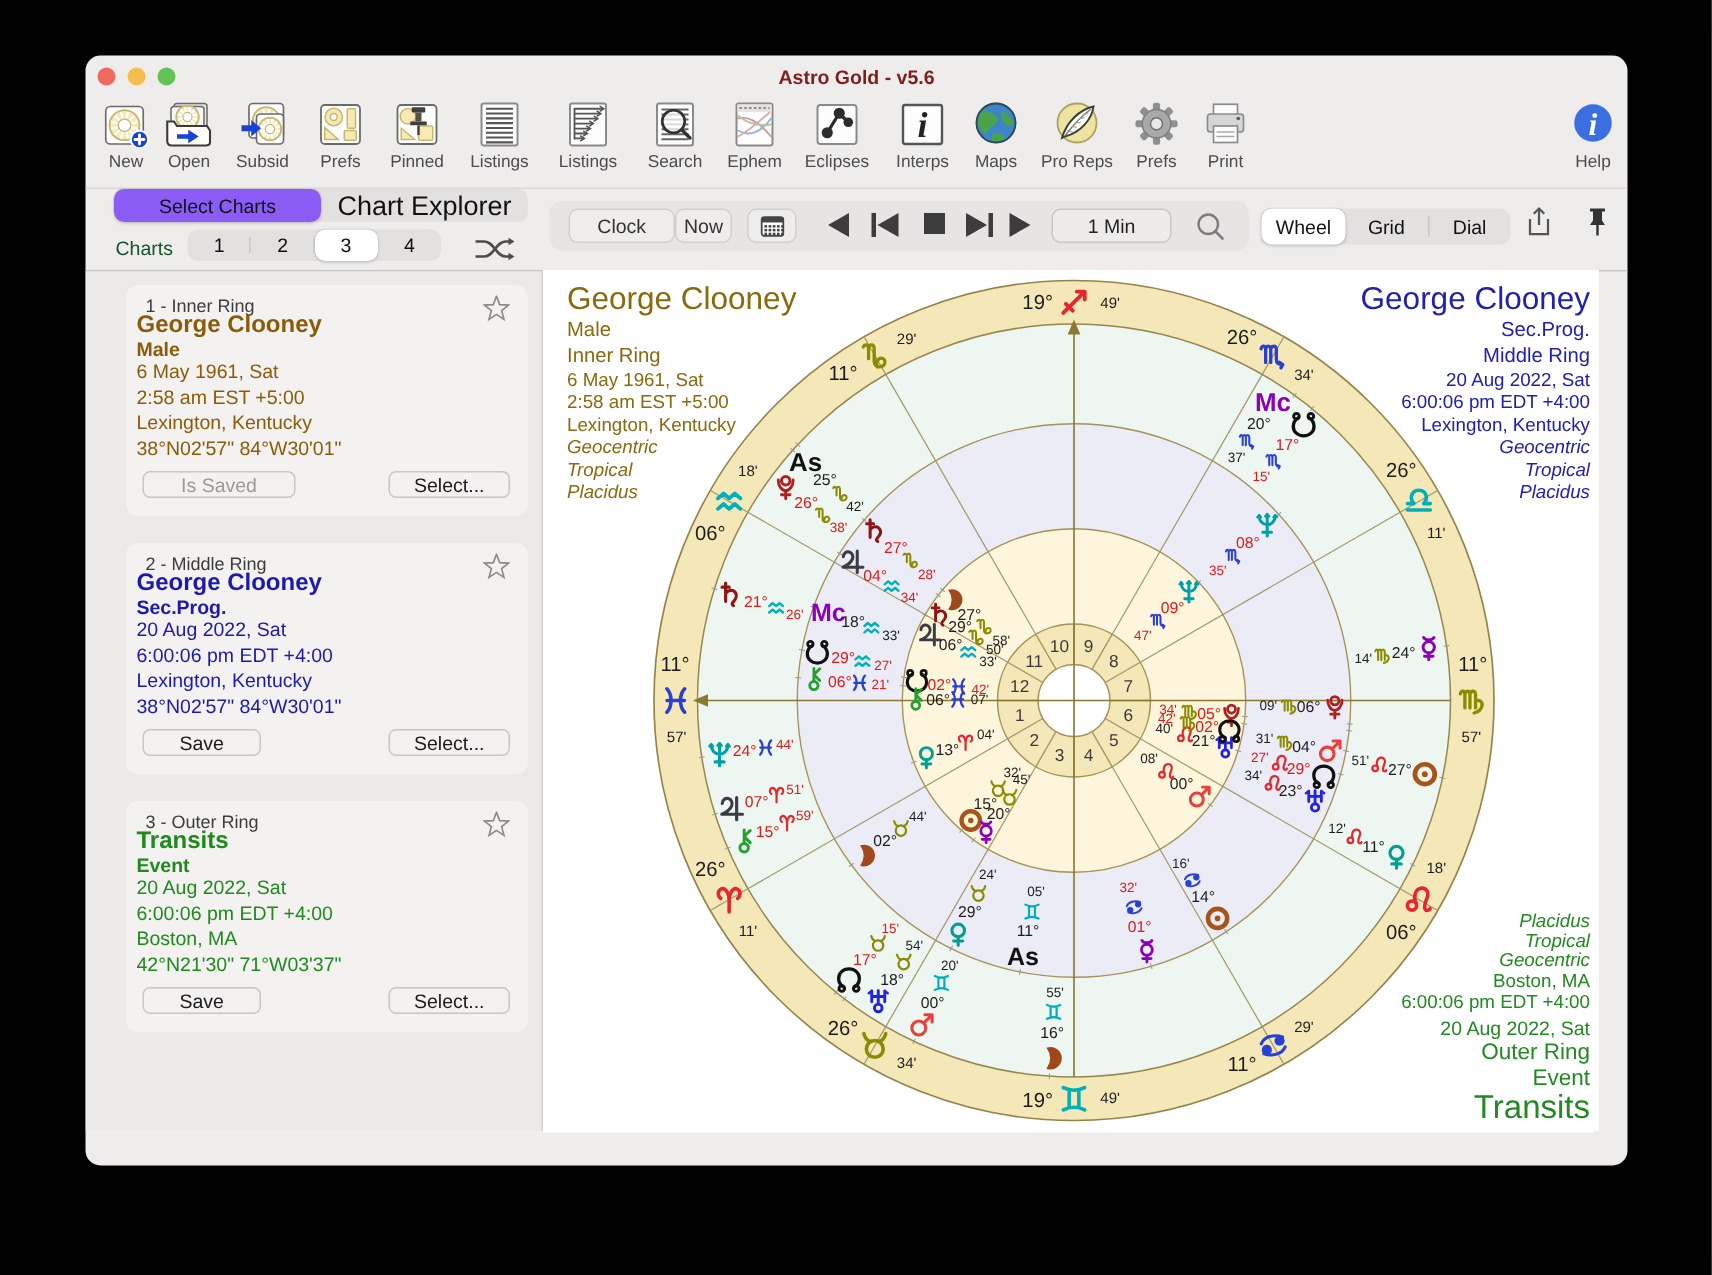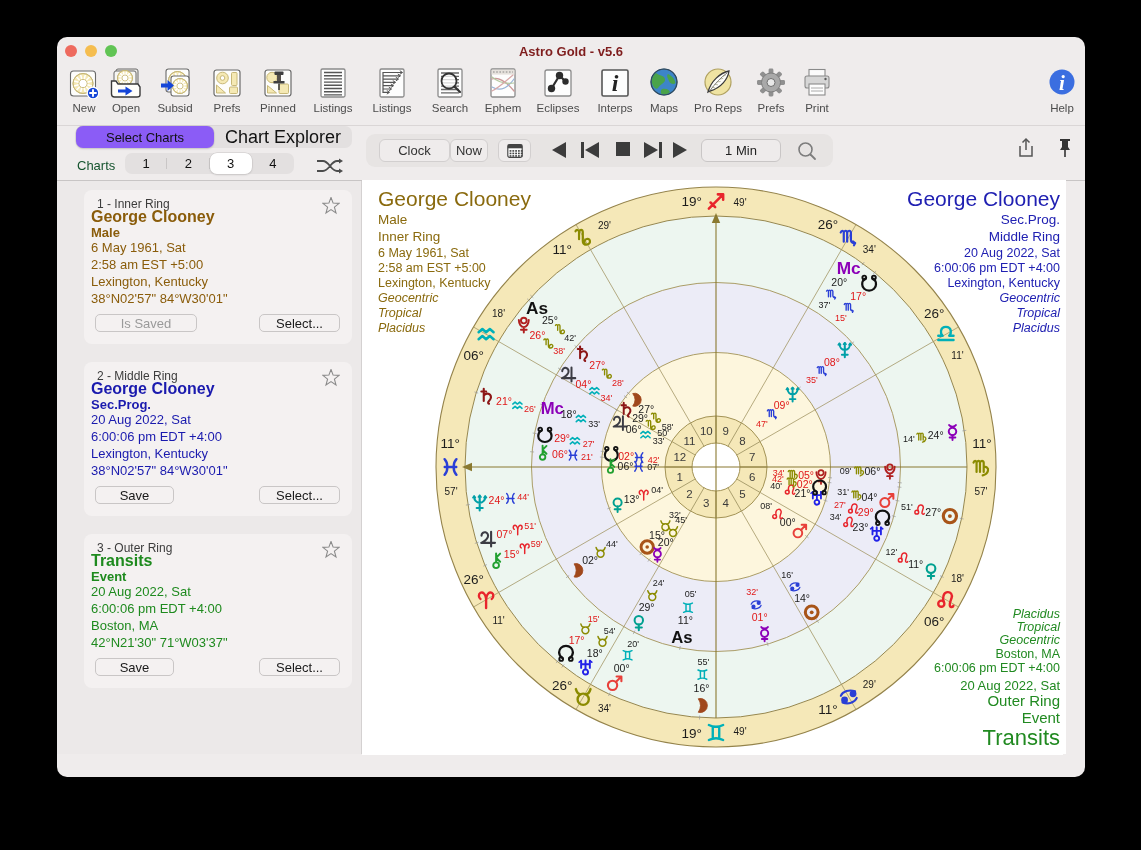--- a/index.html
+++ b/index.html
@@ -395,20 +395,26 @@
         <path d="M4,2 L18,10 L4,18 Z" fill="#3c3c3c"></path>
       </svg></div>
 <div class="cico" style="left:611px;"><svg width="24" height="20" viewBox="0 0 24 20">
         <path d="M5,2 L19,10 L5,18 Z" fill="#3c3c3c"></path>
       </svg></div>
 <div class="cfield">1 Min</div>
 <div class="cico" style="left:739px;"><svg width="22" height="22" viewBox="0 0 22 22">
         <circle cx="9.5" cy="9.5" r="6.5" fill="none" stroke="#7d7d7d" stroke-width="1.6"></circle>
         <line x1="14.5" y1="14.5" x2="19" y2="19" stroke="#7d7d7d" stroke-width="1.8" stroke-linecap="round"></line>
       </svg></div>
+<div class="wseg">
+      <div class="wsel">Wheel</div>
+      <div class="wopt">Grid</div>
+      <div class="wdiv"></div>
+      <div class="wopt">Dial</div>
+    </div>
 <div class="cico" style="left:959px;top:100px;"><svg width="20" height="22" viewBox="0 0 20 22">
         <path d="M4,9 L4,19 L16,19 L16,9" fill="none" stroke="#555" stroke-width="1.5"></path>
         <line x1="10" y1="2.5" x2="10" y2="13" stroke="#555" stroke-width="1.5"></line>
         <path d="M6.5,5.5 L10,2 L13.5,5.5" fill="none" stroke="#555" stroke-width="1.5"></path>
       </svg></div>
 <div class="cico" style="left:1000px;top:100px;"><svg width="16" height="22" viewBox="0 0 16 22">
         <line x1="3" y1="3" x2="13" y2="3" stroke="#333" stroke-width="2"></line>
         <path d="M5,3 L5,10 L3,13 L13,13 L11,10 L11,3" fill="#333"></path>
         <line x1="8" y1="13" x2="8" y2="20" stroke="#333" stroke-width="1.6"></line>
       </svg></div>

